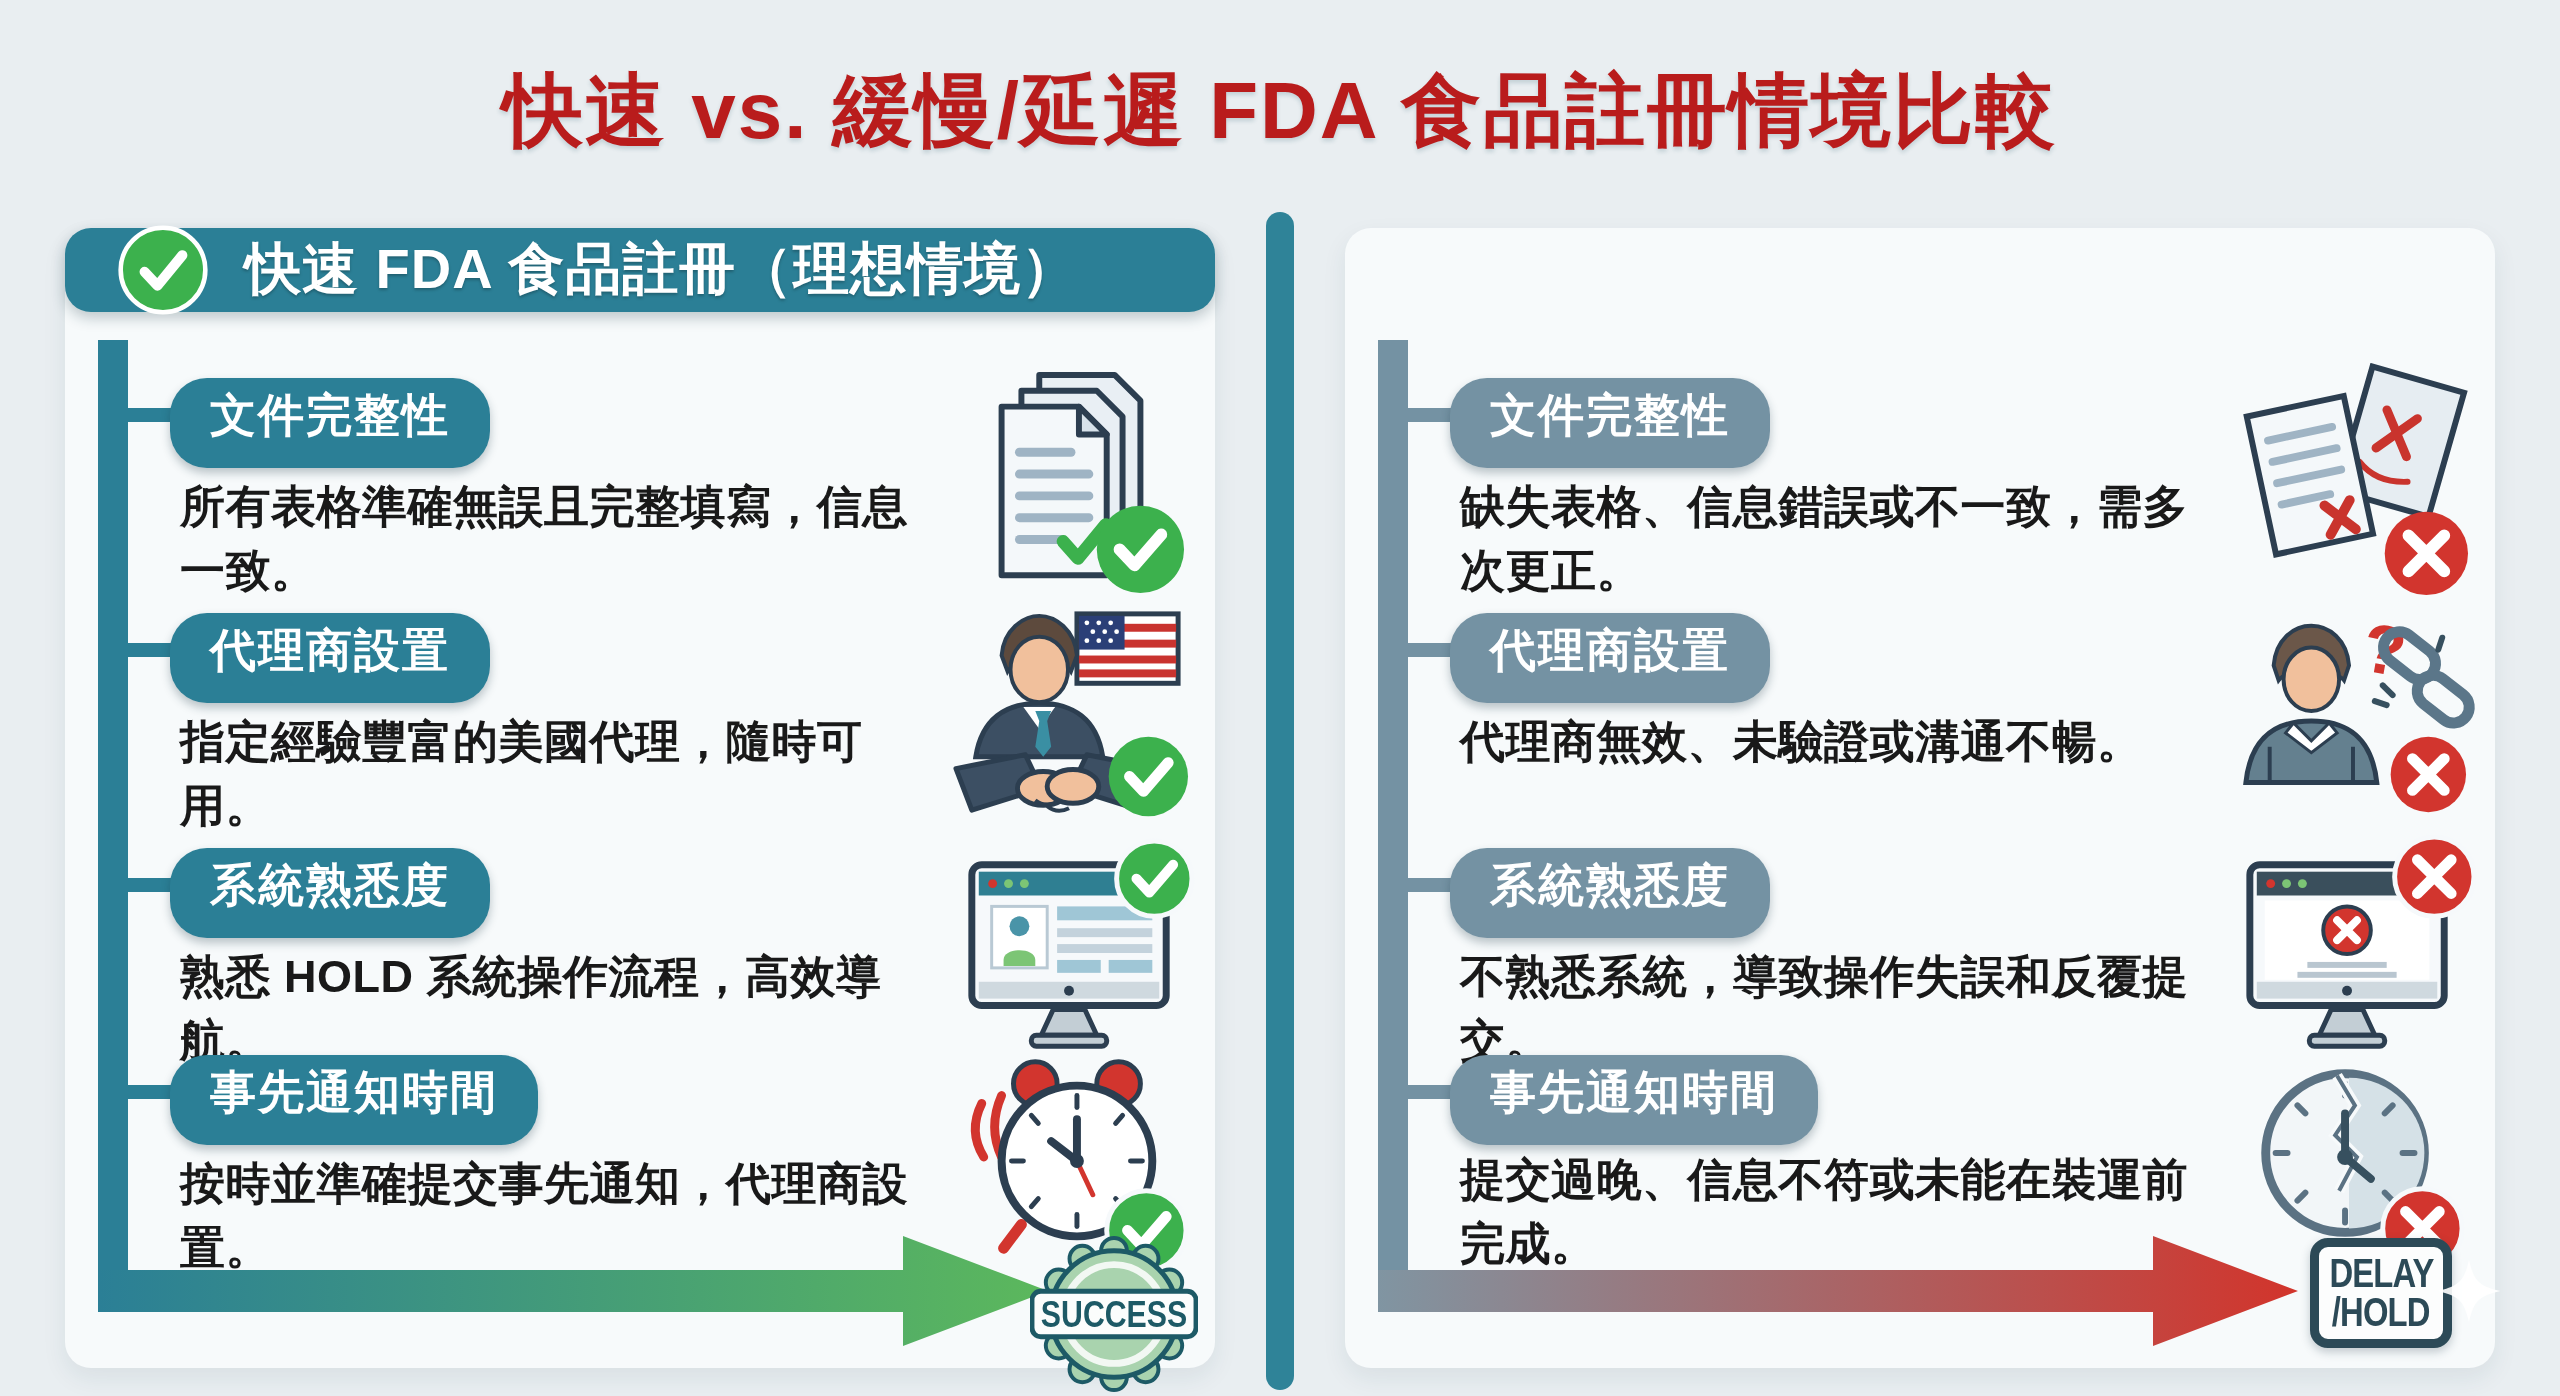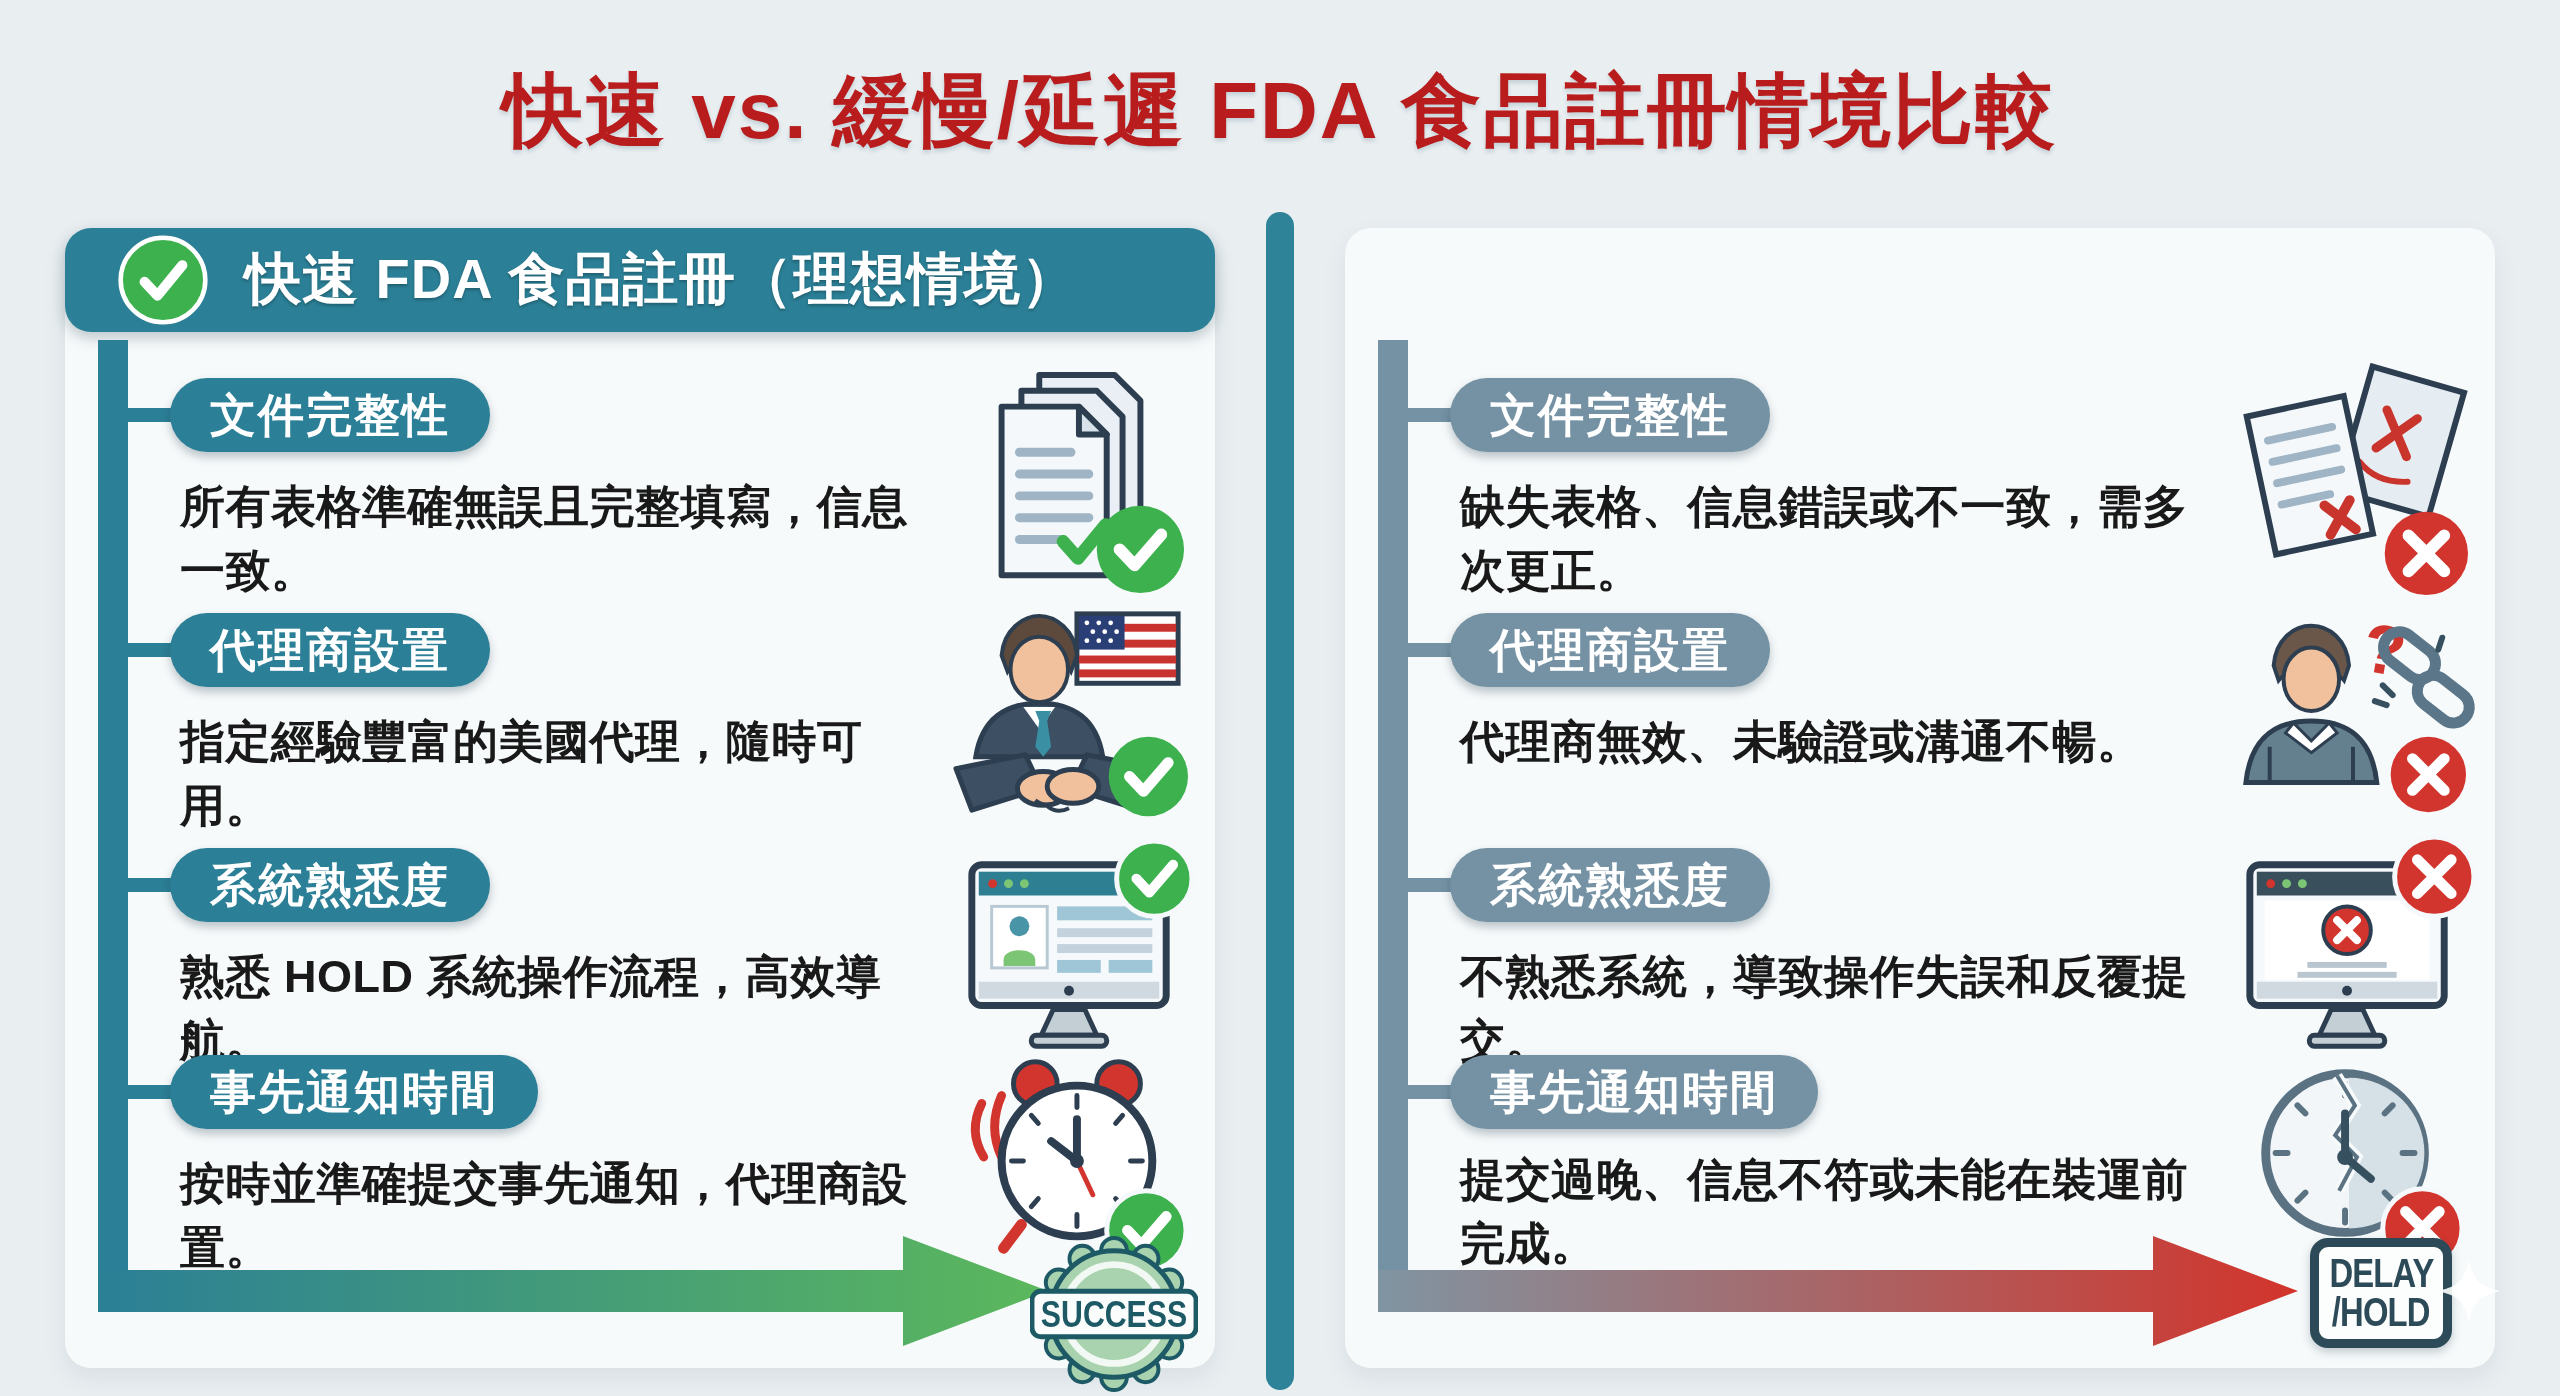--- a/index.html
+++ b/index.html
@@ -20,39 +20,39 @@
     background:#2f8398;border-radius:14px;
   }
   .panel{
     position:absolute;top:228px;width:1150px;height:1140px;
     background:#f7fafb;border-radius:26px;
     box-shadow:0 10px 24px rgba(30,60,75,.08);
   }
   .panel.left{left:65px;--accent:#2b7f96;}
   .panel.right{left:1345px;--accent:#7492a3;}
   .panel-header{
-    position:absolute;left:0;top:0;width:1150px;height:104px;
+    position:absolute;left:0;top:0;width:1150px;height:84px;
     background:var(--accent);border-radius:26px;
     display:flex;align-items:center;
     box-shadow:0 6px 14px rgba(20,50,65,.25);
   }
   .hdr-badge{width:92px;height:92px;margin-left:52px;flex:0 0 auto;}
   .panel-header .hdr-text{
     margin-left:36px;color:#fff;font-size:56px;font-weight:bold;letter-spacing:1px;
     text-shadow:0 2px 3px rgba(0,0,0,.25);white-space:nowrap;
   }
   .spine{
     position:absolute;left:33px;top:112px;width:30px;height:1200px;
     background:var(--accent);border-radius:0 0 10px 10px;height:972px;
   }
   .stub{
     position:absolute;left:52px;width:70px;height:14px;background:var(--accent);
   }
   .pill{
-    position:absolute;left:105px;height:74px;padding:0 40px;
+    position:absolute;left:105px;height:90px;padding:0 40px;
     background:var(--accent);border-radius:37px;
     color:#fff;font-size:46px;font-weight:bold;line-height:74px;letter-spacing:2px;
     box-shadow:0 5px 10px rgba(20,50,65,.28);white-space:nowrap;
   }
   .desc{
     position:absolute;left:115px;width:770px;
     font-size:45px;font-weight:700;color:#191919;line-height:1.42;letter-spacing:.5px;
   }
   .icon-box{position:absolute;left:878px;width:256px;height:238px;}
   .icon-box svg{width:100%;height:100%;}

